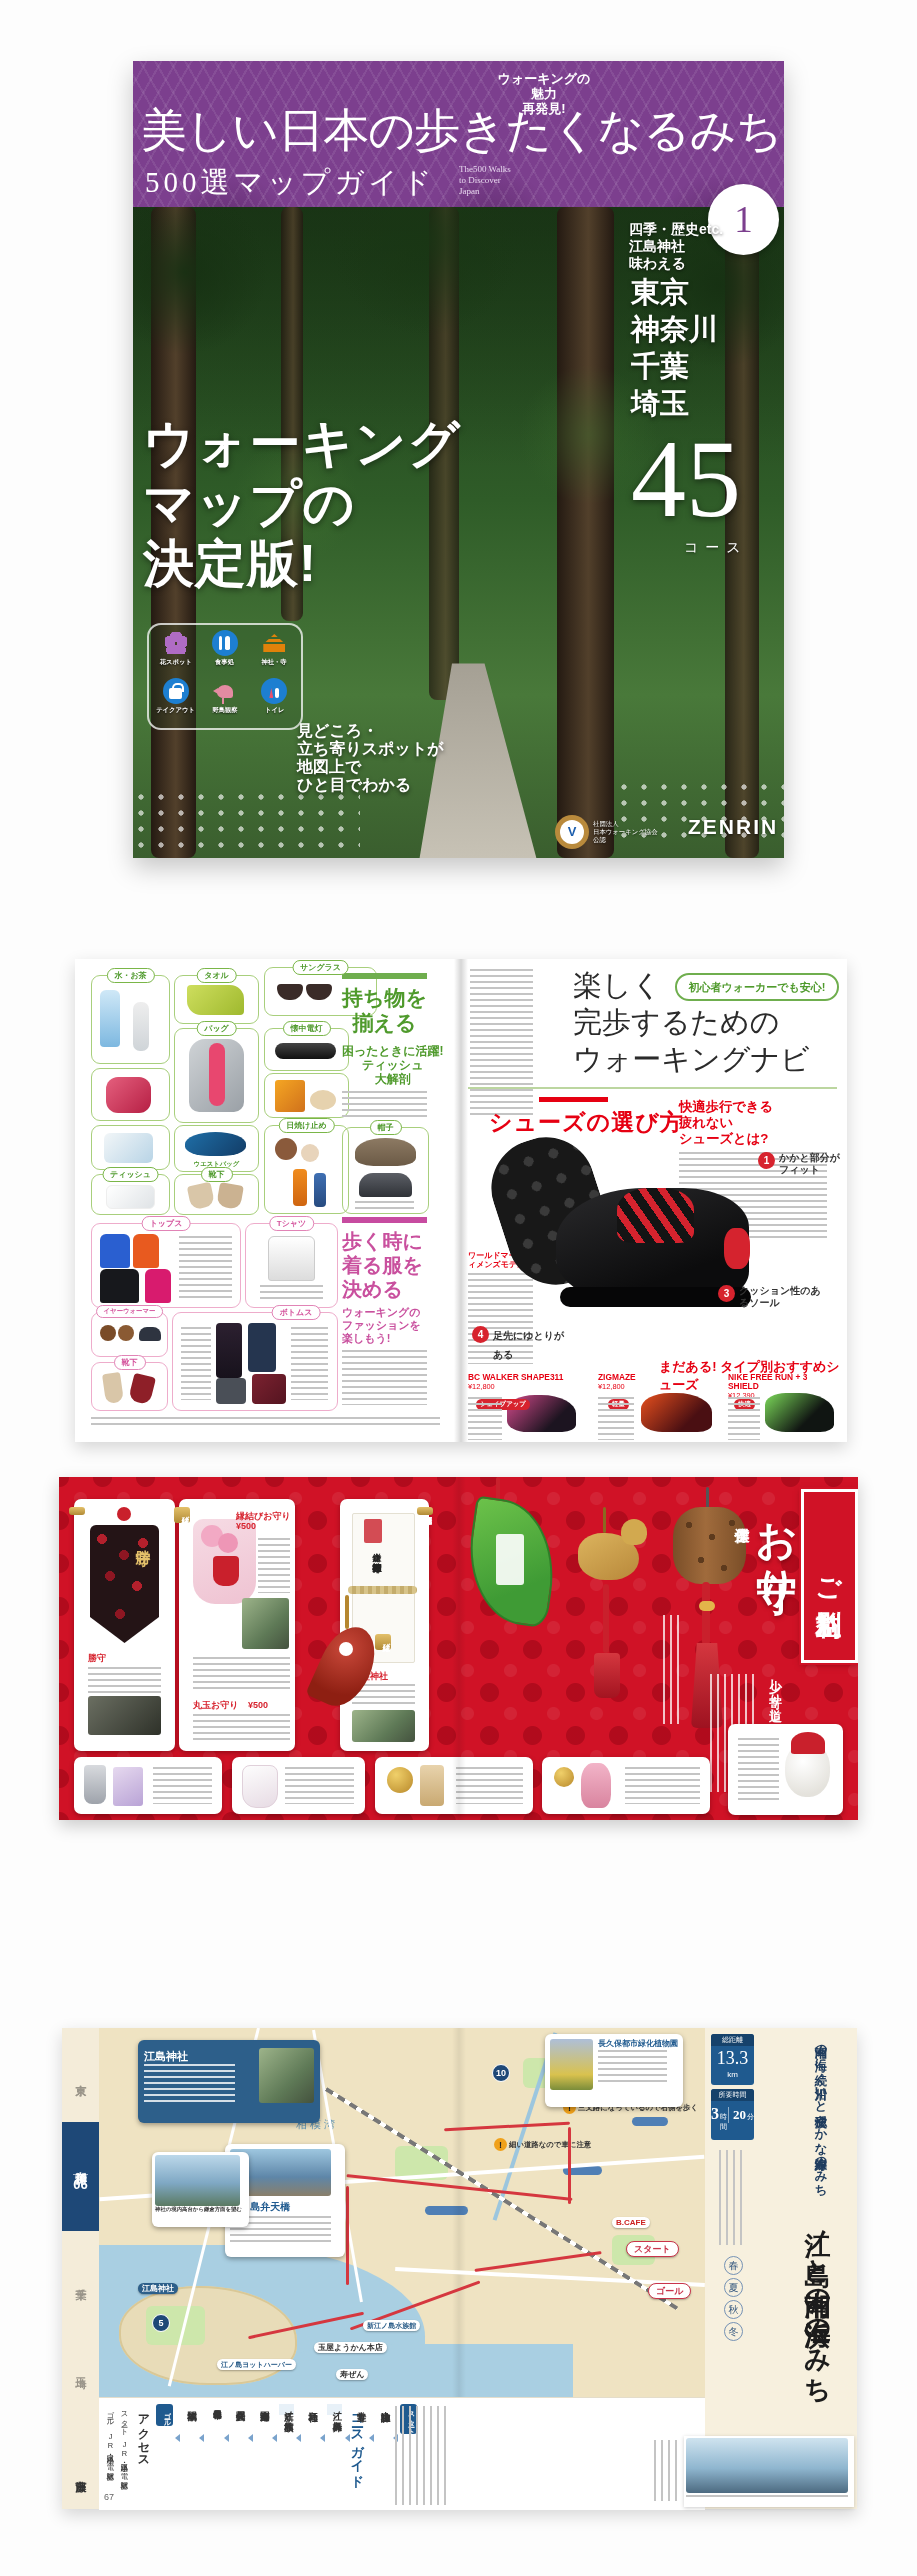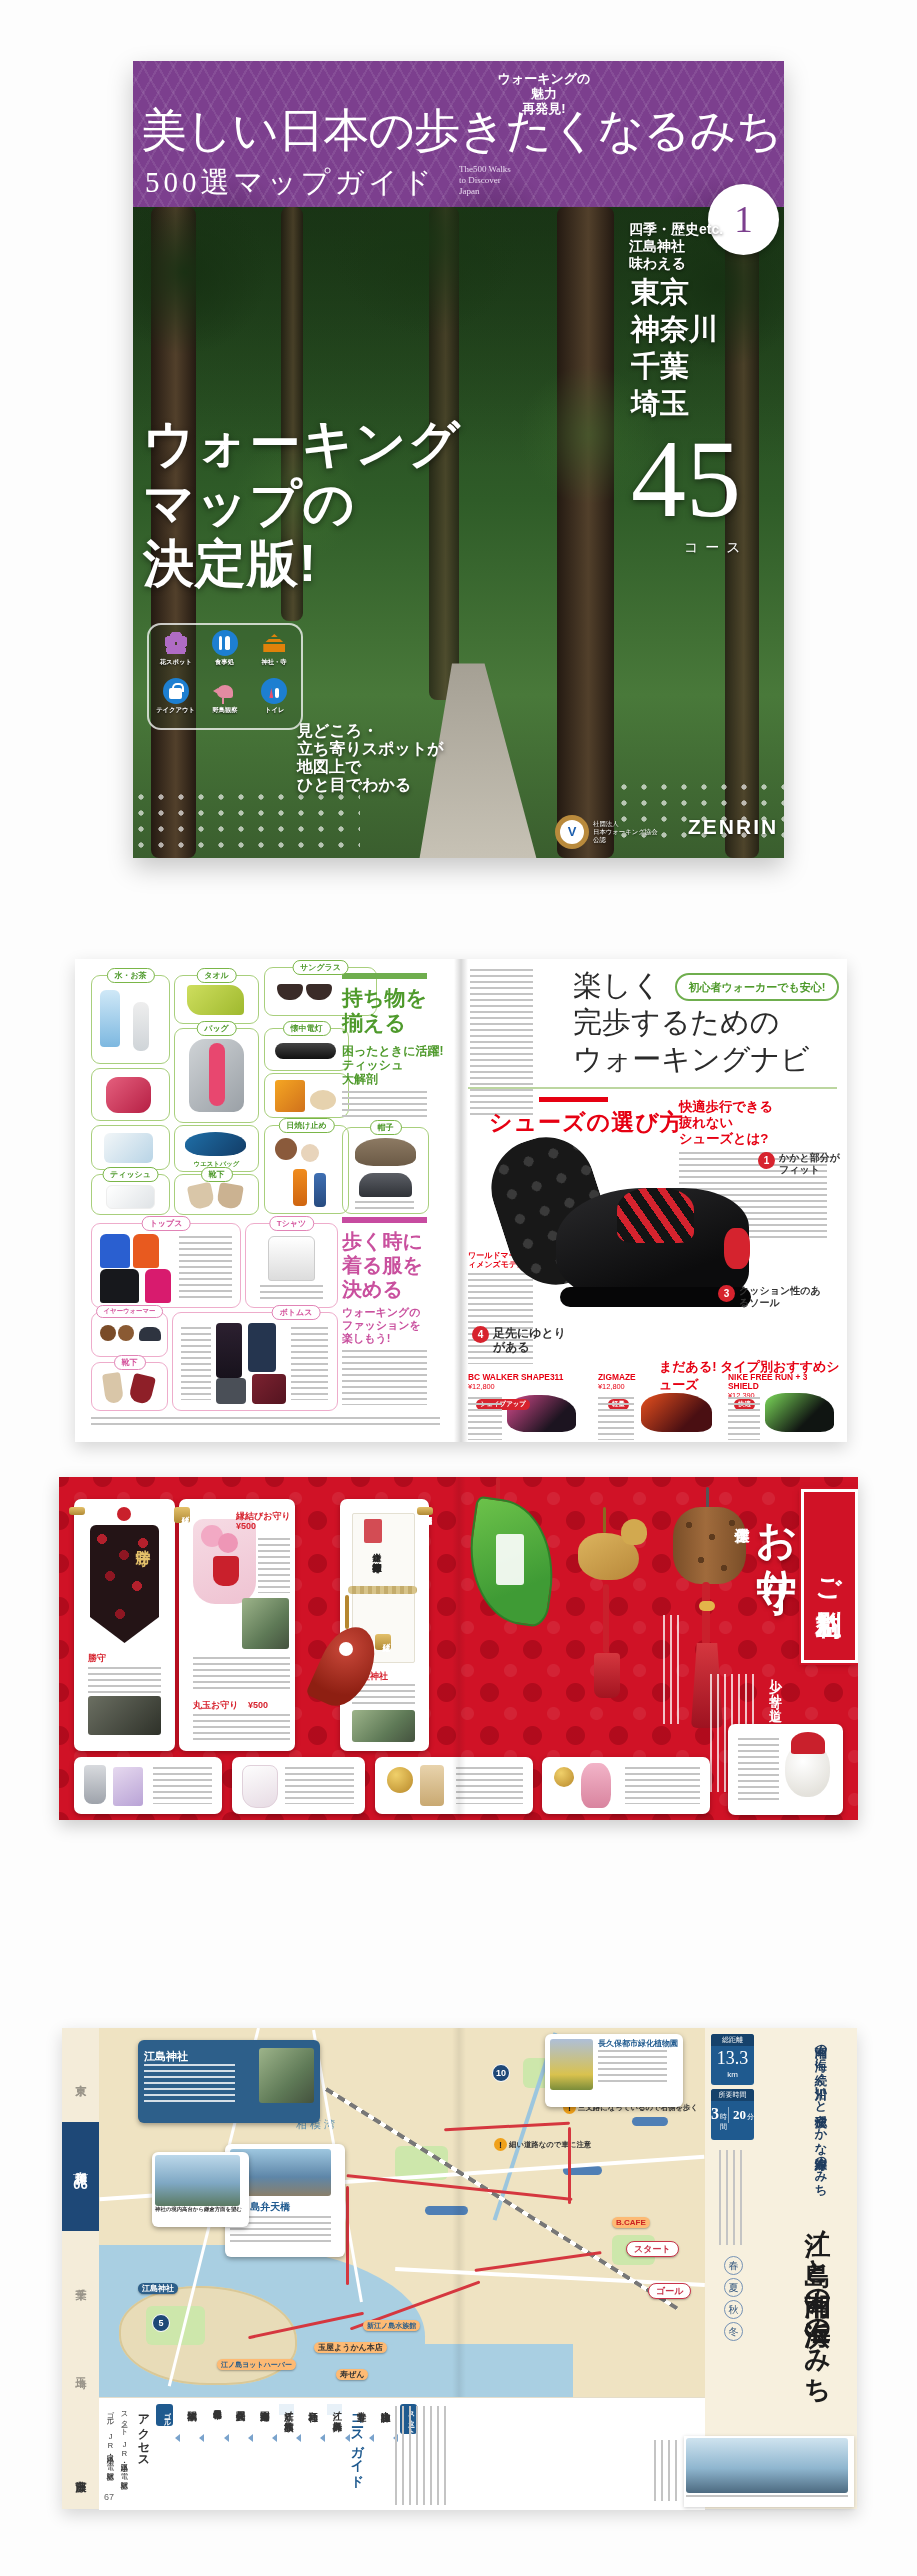--- a/index.html
+++ b/index.html
@@ -63,21 +63,21 @@
   .gutter{top:0;height:100%;width:14px;background:linear-gradient(90deg,transparent,rgba(0,0,0,.16) 50%,transparent);}
   
   #sp1{left:75px;top:959px;width:772px;height:483px;}
   .gbox{border:1.5px solid #a8cf7c;border-radius:9px;position:absolute;}
   .pbox{border:1.5px solid #eeaccb;border-radius:9px;position:absolute;}
   .pill{position:absolute;top:-8px;left:50%;transform:translateX(-50%);background:#fff;white-space:nowrap;
         font-size:8px;font-weight:bold;padding:1px 7px;border-radius:9px;z-index:2;}
   .pill.g{border:1px solid #7ab648;color:#4f9a2c;}
   .pill.p{border:1px solid #e184b6;color:#d4539c;}
   .blob{position:absolute;border-radius:6px;}
-  .gh{color:#4f9a2c;font-weight:bold;}
+  .gh{color:#4f9a2c;font-weight:bold;text-align:center;}
   .ph{color:#c9509e;font-weight:bold;}
   .redh{color:#e60012;font-weight:bold;}
   .ncirc{width:17px;height:17px;border-radius:50%;background:#d7232e;color:#fff;font-size:10px;font-weight:bold;
          display:inline-flex;align-items:center;justify-content:center;flex:0 0 auto;}
   .shoecard b{display:block;color:#e60012;font-size:8.4px;line-height:9px;}
   .shoecard i{display:block;font-style:normal;color:#e60012;font-size:7.4px;}
   
   #sp2{left:59px;top:1477px;width:799px;height:343px;box-shadow:0 6px 16px rgba(0,0,0,.2);
        background-color:#d01226;
        background-image:radial-gradient(rgba(255,255,255,.07) 6px,transparent 7px),
@@ -96,21 +96,21 @@
   .mapbg{left:37px;top:0;width:606px;height:369px;background:#efe3c2;overflow:hidden;}
   .sea{background:#a9cfe2;}
   .park{background:#cde7ab;border-radius:6px;}
   .roadpill{position:absolute;background:#4f7fb5;border-radius:6px;height:9px;}
   .warn{display:flex;align-items:center;gap:2px;position:absolute;}
   .warn em{width:13px;height:13px;border-radius:50%;background:#f0a11b;color:#222;font-style:normal;font-weight:bold;font-size:9px;
            display:inline-flex;align-items:center;justify-content:center;flex:0 0 auto;}
   .warn span{font-size:7.4px;color:#333;font-weight:bold;white-space:nowrap;}
   .nbadge{position:absolute;width:16px;height:16px;border-radius:50%;background:#1e4877;color:#fff;font-size:9px;font-weight:bold;
           display:flex;align-items:center;justify-content:center;border:1.5px solid #fff;z-index:4;}
-  .poi{position:absolute;background:#fdba74;border-radius:7px;font-size:8px;font-weight:bold;color:#c22;padding:0 4px;line-height:11px;
+  .poi{position:absolute;background:#ffffff;border-radius:7px;font-size:8px;font-weight:bold;color:#c22;padding:0 4px;line-height:11px;
        box-shadow:0 1px 2px rgba(0,0,0,.3);white-space:nowrap;z-index:4;}
   .mark{position:absolute;background:#fff;border:1.5px solid #c9344a;color:#c9344a;border-radius:9px;font-size:9px;font-weight:bold;
         padding:0 7px;line-height:14px;box-shadow:0 1px 2px rgba(0,0,0,.3);z-index:5;}
   .callout{position:absolute;border-radius:6px;box-shadow:0 2px 5px rgba(0,0,0,.35);z-index:6;}
   .route{position:absolute;background:#d5373f;height:2.5px;border-radius:2px;z-index:2;}
   .rail{position:absolute;height:4px;background:repeating-linear-gradient(90deg,#777 0 8px,#fff 8px 14px);z-index:1;}
   .road{position:absolute;background:#fff;z-index:1;}
   .statbox{background:#1f5a8f;color:#fff;border-radius:3px;text-align:center;}
   .cream{left:643px;top:0;width:152px;height:481px;background:#f7f0de;}
   .season{width:17px;height:17px;border-radius:50%;border:1px solid #7592b5;color:#33567e;font-size:10px;display:flex;align-items:center;justify-content:center;margin:3px auto;}
@@ -397,21 +397,21 @@
     <div class="s" style="left:683px;top:193px;display:flex;gap:4px;width:83px;">
       <span class="ncirc">1</span>
       <span class="serif" style="font-size:10px;line-height:12px;color:#333;font-weight:bold;">かかと部分がフィット</span>
     </div>
     <div class="s" style="left:643px;top:326px;display:flex;gap:4px;width:109px;">
       <span class="ncirc">3</span>
       <span class="serif" style="font-size:10px;line-height:12px;color:#333;font-weight:bold;">クッション性のあるソール</span>
     </div>
     <div class="s" style="left:397px;top:367px;display:flex;gap:4px;width:99px;">
       <span class="ncirc">4</span>
-      <span class="serif" style="font-size:12px;line-height:14px;color:#333;font-weight:bold;">足先にゆとりがある</span>
+      <span class="serif" style="font-size:10px;line-height:19px;color:#333;font-weight:bold;">足先にゆとりがある</span>
     </div>
     <div class="s redh" style="left:584px;top:399px;font-size:13px;">まだある! タイプ別おすすめシューズ</div>
     <div class="s shoecard" style="left:393px;top:414px;width:116px;">
       <b>BC WALKER SHAPE311</b>
       <i>¥12,800</i>
       <span class="blob" style="left:39px;top:22px;width:69px;height:37px;background:linear-gradient(135deg,#d54a8c,#1c1420 70%);border-radius:40% 50% 20% 30%;"></span>
       <span style="position:absolute;left:8px;top:26px;background:#d7232e;color:#fff;font-size:6.4px;font-weight:bold;border-radius:7px;padding:1px 4px;">シェイプアップ</span>
       <span class="tx" style="position:absolute;left:0;top:24px;width:34px;height:43px;"></span>
     </div>
     <div class="s shoecard" style="left:523px;top:414px;width:116px;">

